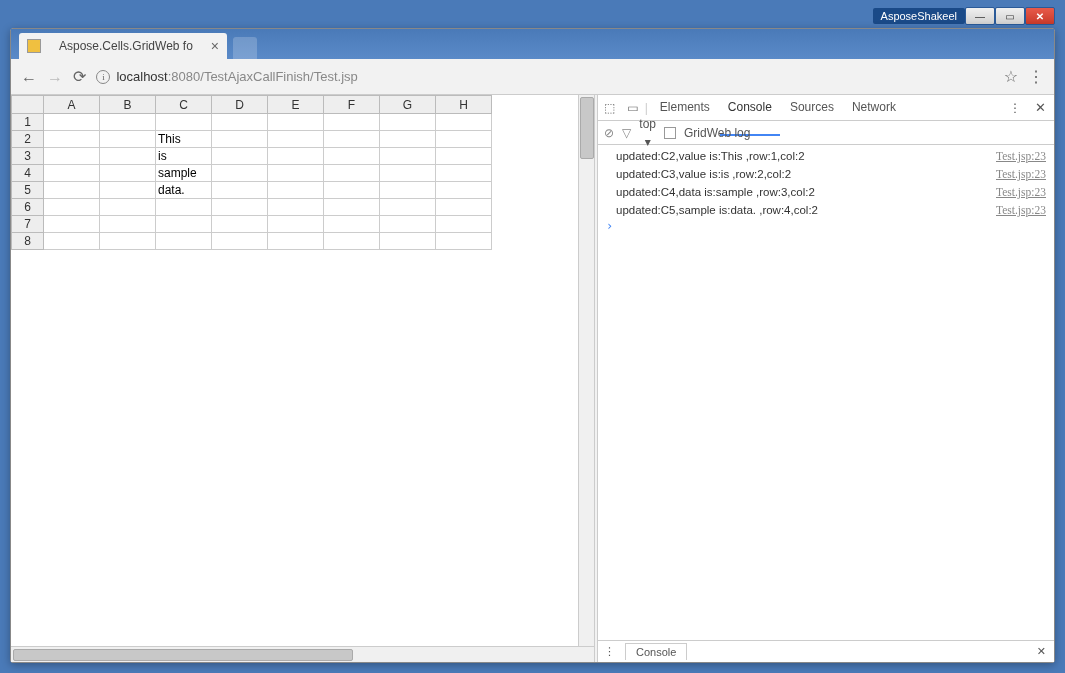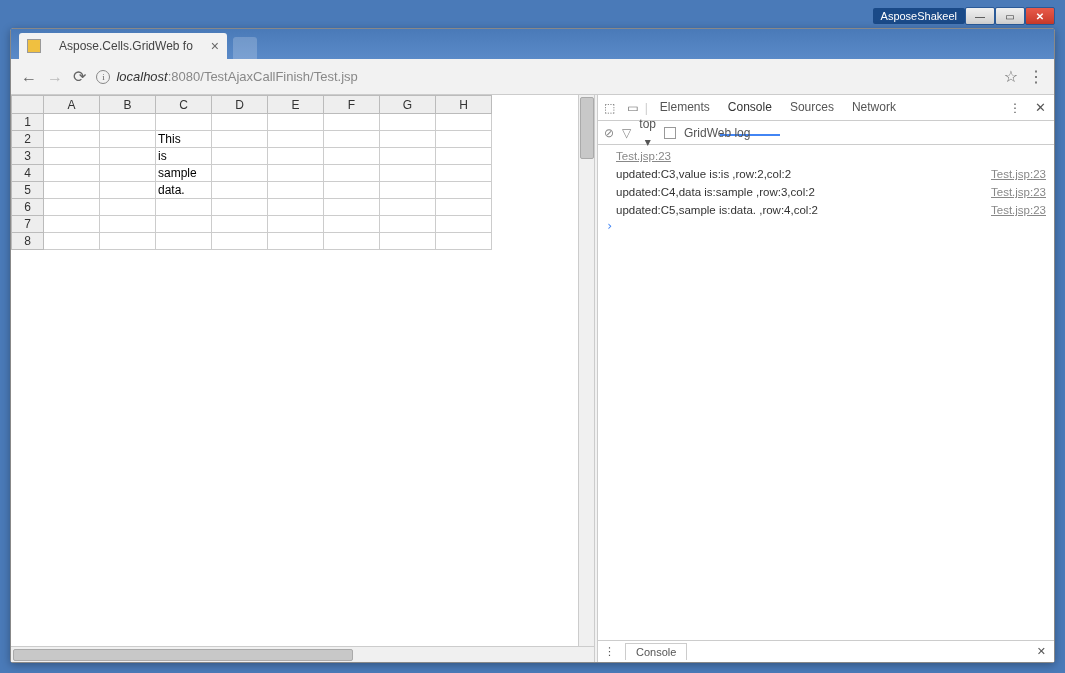--- a/index.html
+++ b/index.html
@@ -19,21 +19,21 @@
 .tab-title { flex:1; white-space:nowrap; overflow:hidden; text-overflow:ellipsis; }
 .tab-close { font-size:14px; color:#666; }
 .newtab { width:24px; height:22px; background:rgba(255,255,255,0.2); margin-left:6px; border-radius:3px 3px 0 0; }
 
 
 .addrbar { height:36px; background:#f2f2f2; border-bottom:1px solid #ccc; display:flex; align-items:center; padding:0 10px; gap:10px; }
 .nav-btn { font-size:16px; color:#666; }
 .nav-btn.disabled { color:#bbb; }
 .url-region { flex:1; display:flex; align-items:center; gap:6px; font-size:13px; color:#666; }
 .url-info { width:14px; height:14px; border:1px solid #888; border-radius:50%; display:inline-flex; align-items:center; justify-content:center; font-size:9px; font-family:serif; }
-.url-host { color:#333;font-style:italic; }
+.url-host { color:#333; }
 .url-port, .url-path { color:#888; }
 .star-icon { font-size:16px; color:#666; }
 .menu-icon { font-size:16px; color:#666; }
 
 
 .content { flex:1; display:flex; overflow:hidden; }
 .left-pane { flex:0 0 583px; display:flex; flex-direction:column; background:#fff; position:relative; }
 .splitter { width:4px; background:#f2f2f2; border-left:1px solid #ccc; border-right:1px solid #ccc; }
 .right-pane { flex:1; display:flex; flex-direction:column; background:#fff; }
 
@@ -61,21 +61,21 @@
 .dev-close { padding:0 8px; font-size:13px; }
 
 .dev-toolbar { height:24px; border-bottom:1px solid #ccc; display:flex; align-items:center; font-size:12px; color:#555; padding:0 6px; gap:8px; }
 .dev-ico { font-size:12px; color:#888; }
 .dev-dropdown { display:flex; align-items:center; gap:4px;flex-direction:column; }
 .dev-checkbox { width:12px; height:12px; border:1px solid #999; display:inline-block; }
 
 .dev-console { flex:1; font-family:Consolas,monospace; font-size:11.5px; color:#333; padding:2px 0; overflow:auto; }
 .log-row { display:flex; justify-content:space-between; padding:1px 8px 1px 18px; line-height:16px; }
 .log-msg { color:#333; }
-.log-src { color:#888; text-decoration:underline; }
+.log-src { color:#888; text-decoration:underline;font-family:Liberation Serif, serif; }
 .prompt-row { padding:0 8px; color:#4285f4; font-family:Consolas,monospace; font-size:12px; }
 
 .dev-footer { height:22px; border-top:1px solid #ccc; display:flex; align-items:center; font-size:11px; color:#555; }
 .dev-footer .ftab { border:1px solid #ccc; border-bottom:none; padding:2px 10px; margin-left:4px; background:#fff; }
 .dev-footer .fmenu { padding:0 6px; }
 .dev-footer .fclose { margin-left:auto; padding:0 8px; }
 </style>
 </head>
 <body>
 
@@ -251,20 +251,21 @@
         <span class="dev-dropdown">
           <span>top</span>
           <span>▾</span>
         </span>
         <span class="dev-checkbox"></span>
         <span>GridWeb log</span>
       </div>
 
       <div class="dev-console" id="console-body">
           <div class="log-row">
+            <span class="log-msg">updated:C2,value is:This ,row:1,col:2</span>
             <span class="log-src">Test.jsp:23</span>
           </div>
           <div class="log-row">
             <span class="log-msg">updated:C3,value is:is ,row:2,col:2</span>
             <span class="log-src">Test.jsp:23</span>
           </div>
           <div class="log-row">
             <span class="log-msg">updated:C4,data is:sample ,row:3,col:2</span>
             <span class="log-src">Test.jsp:23</span>
           </div>

